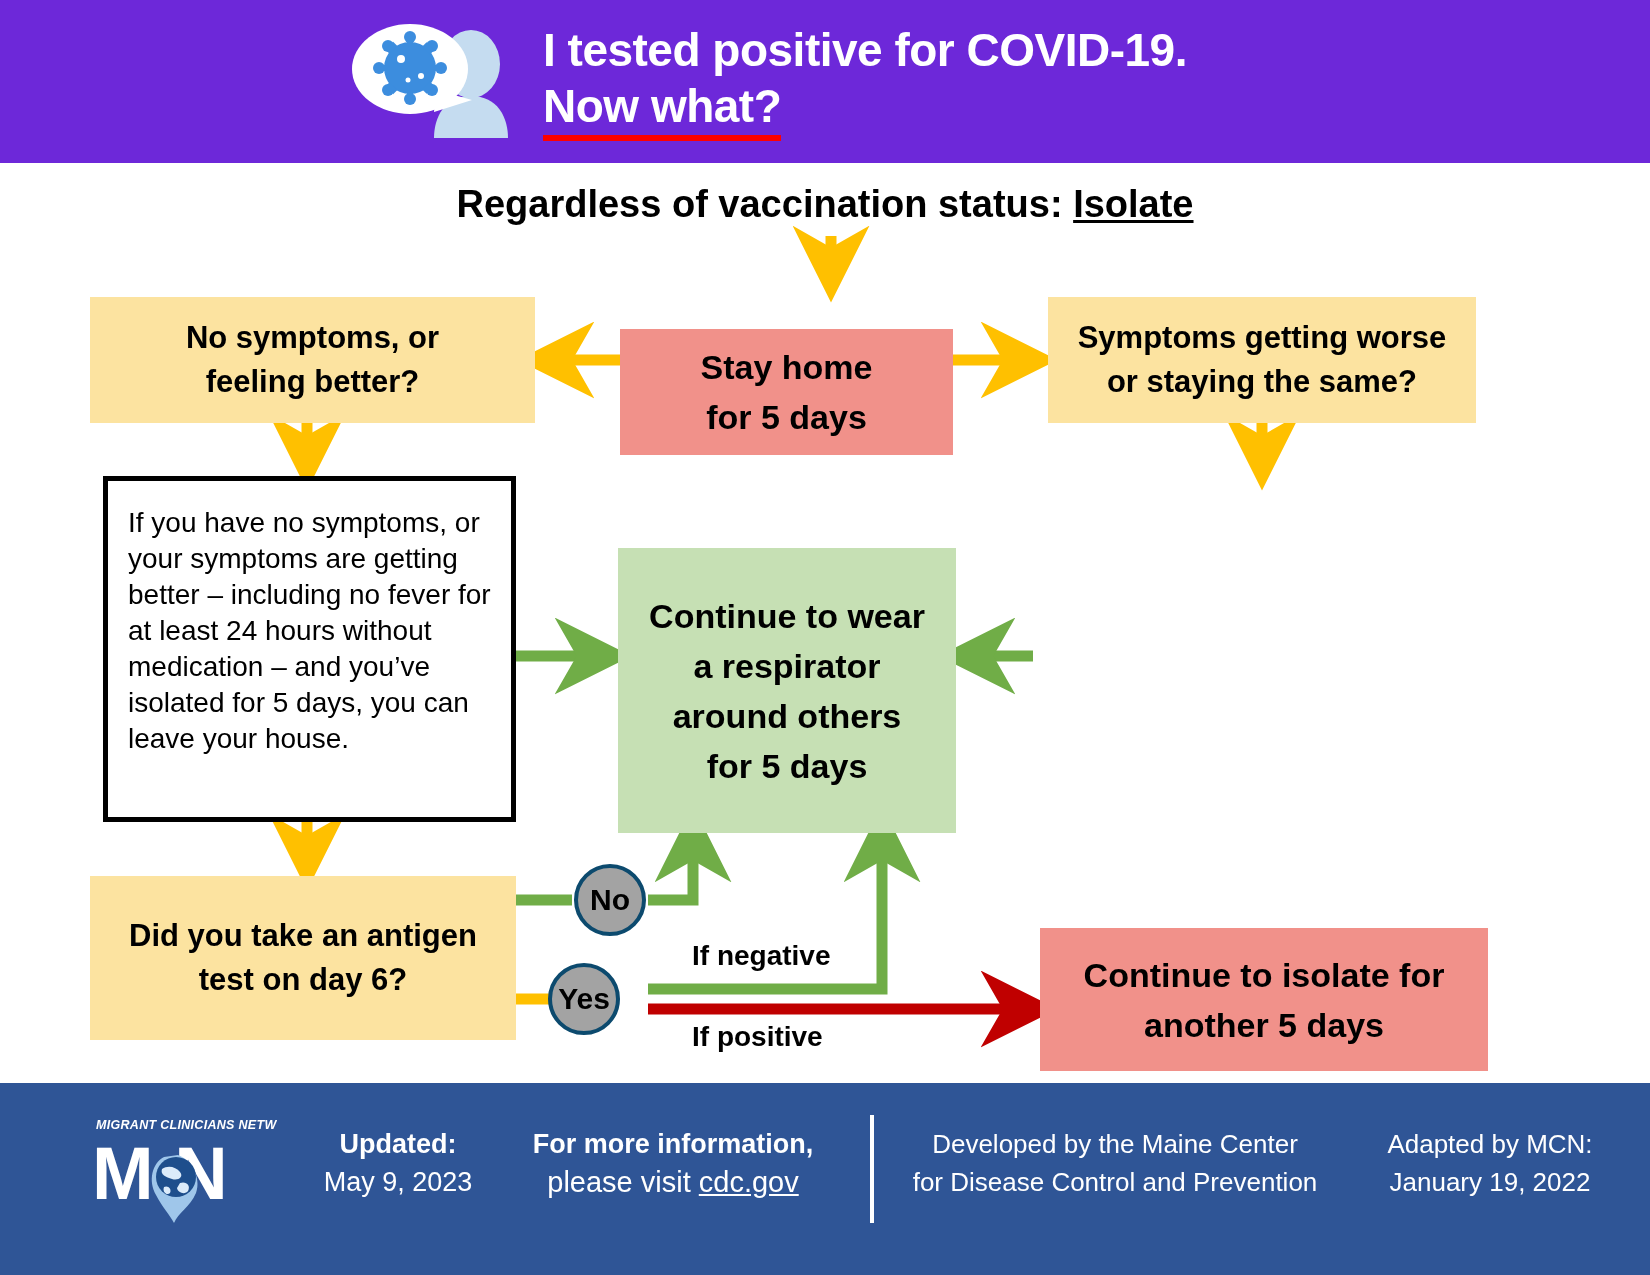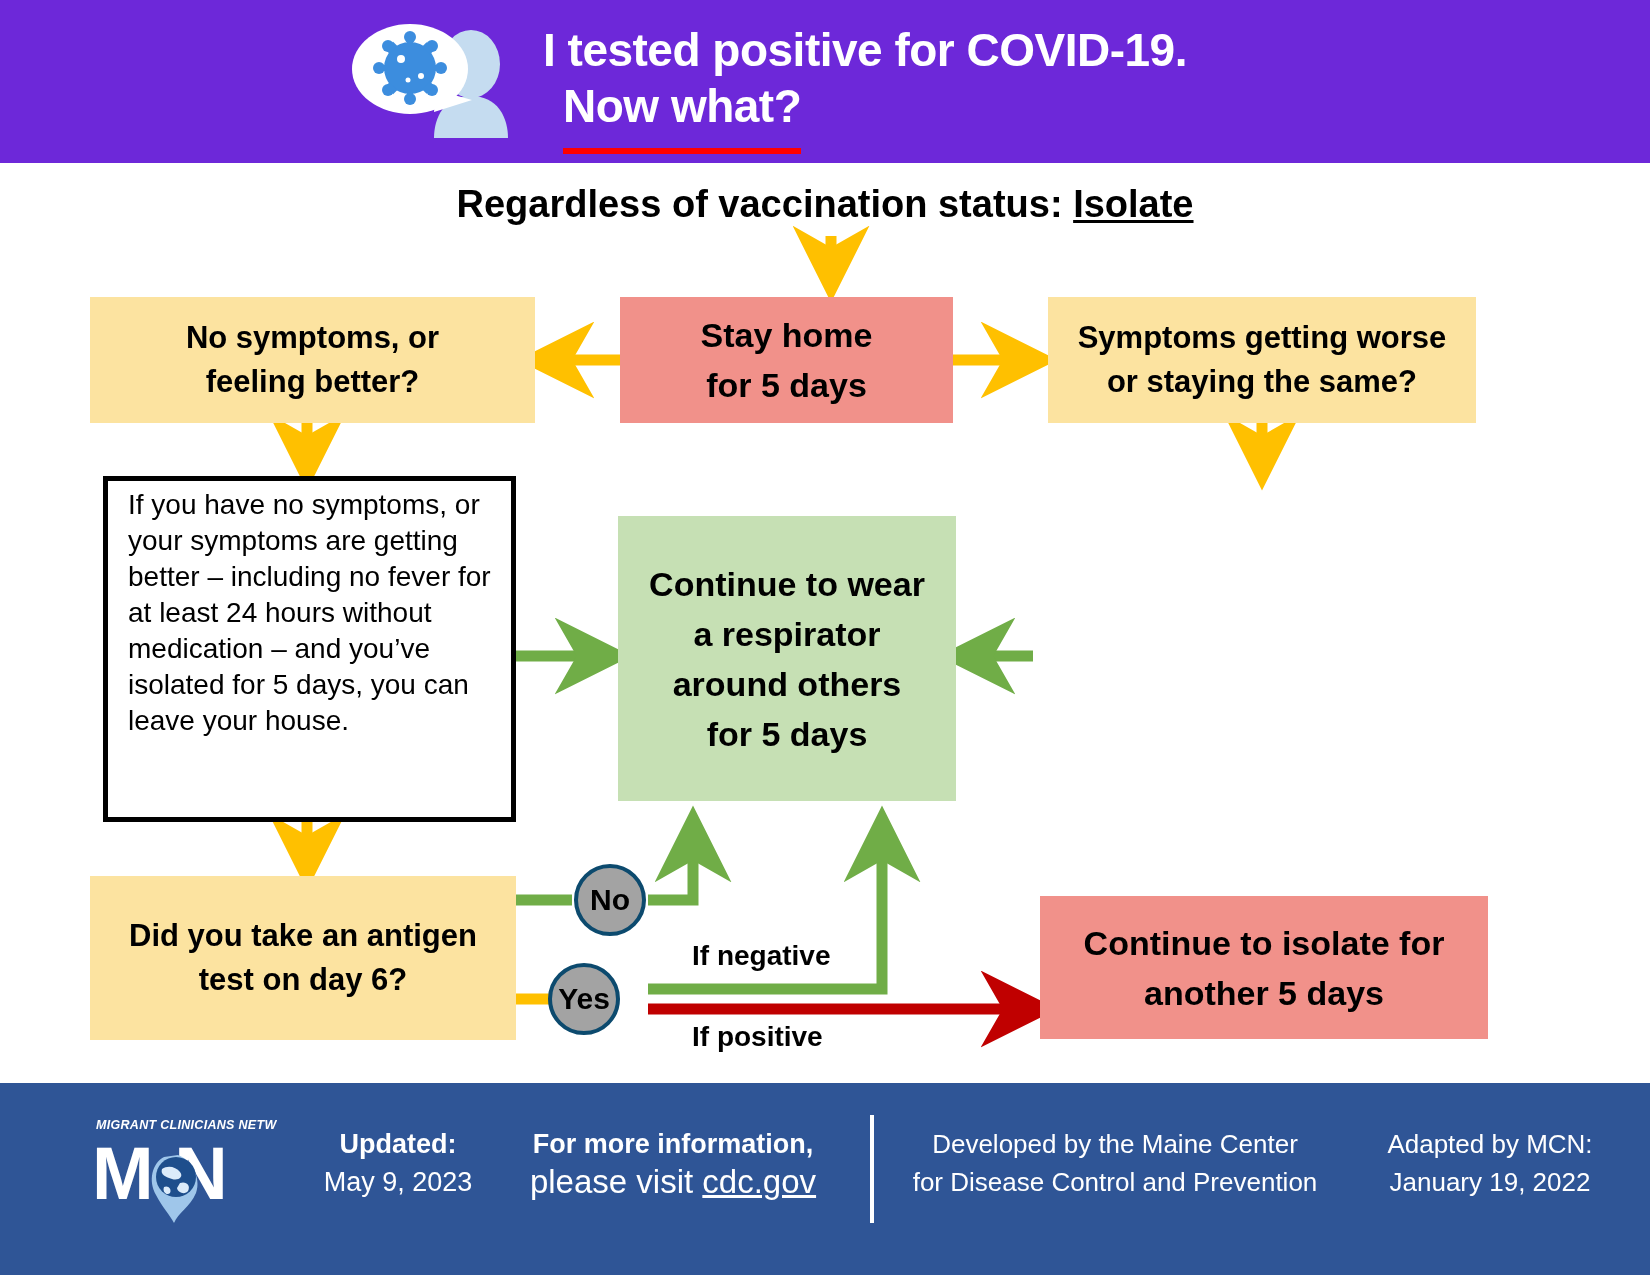--- a/index.html
+++ b/index.html
@@ -33,22 +33,21 @@
     width: 900px;
     color: #ffffff;
     font-weight: bold;
     font-size: 46px;
     line-height: 56px;
     letter-spacing: -0.5px;
   }
   #header-title .line2 {
     display: inline-block;
     border-bottom: 6px solid #FF0000;
-    padding-bottom: 14px;
-    margin-left: 20px;
+    padding-bottom: 1px;
   }
 
   
   #canvas {
     position: absolute;
     left: 0; top: 163px;
     width: 1650px; height: 920px;
     background: #ffffff;
   }
 
@@ -68,26 +67,27 @@
 
   .bold-label {
     font-weight: bold;
     font-size: 31px;
     line-height: 44px;
   }
   .bold-label-lg {
     font-weight: bold;
     font-size: 34px;
     line-height: 50px;
+    margin-top: 32px;
   }
   .body-text {
     font-size: 28px;
     line-height: 36px;
     text-align: left;
-    padding: 6px 20px 18px 20px;
+    padding: 24px 20px 18px 20px;
     align-items: flex-start;
     justify-content: flex-start;
   }
 
   #subtitle {
     position: absolute;
     left: 0; top: 20px;
     width: 1650px;
     text-align: center;
     font-size: 38px;
@@ -328,21 +328,21 @@
     </svg>
   </div>
 
   <div class="footer-block" style="left:298px; top:42px; width:200px;">
     <span class="f-line footer-strong" style="font-size:27px; line-height:38px;">Updated:</span>
     <span class="f-line" style="font-size:27px; line-height:38px;">May 9, 2023</span>
   </div>
 
   <div class="footer-block" style="left:508px; top:42px; width:330px;">
     <span class="f-line footer-strong" style="font-size:27px; line-height:38px;">For more information,</span>
-    <span class="f-line" style="font-size:33px; line-height:38px;">
+    <span class="f-line" style="font-size:29px; line-height:38px;">
       <span>please visit </span><a href="#" class="underline-txt" style="color:#ffffff; text-decoration:underline;">cdc.gov</a>
     </span>
   </div>
 
   <div id="footer-divider"></div>
 
   <div class="footer-block" style="left:895px; top:42px; width:440px;">
     <span class="f-line" style="font-size:26px; line-height:38px;">Developed by the Maine Center</span>
     <span class="f-line" style="font-size:26px; line-height:38px;">for Disease Control and Prevention</span>
   </div>

